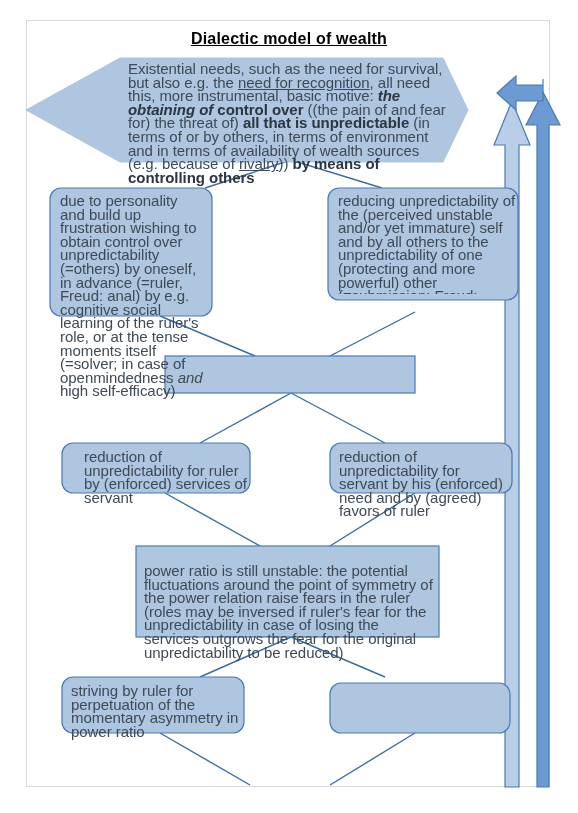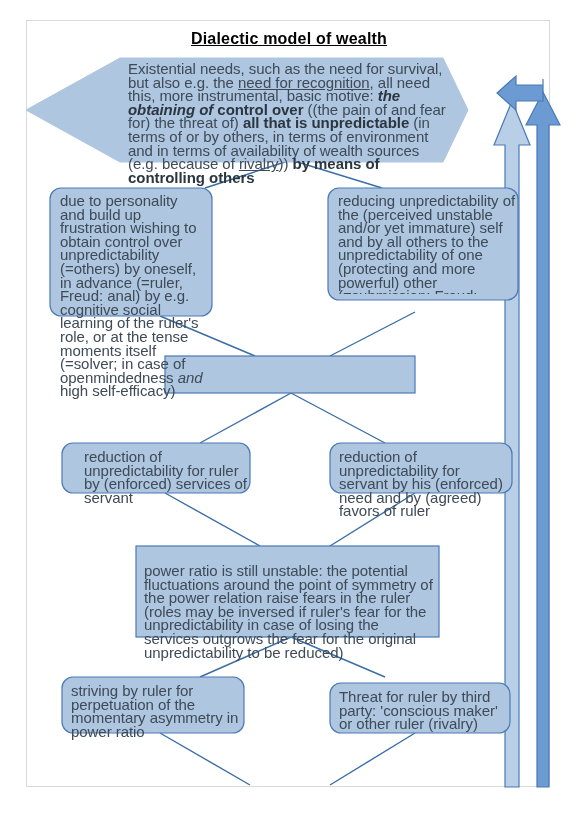--- a/index.html
+++ b/index.html
@@ -110,15 +110,14 @@
 
 
   <div class="txt" style="left:84px;top:450px;width:172px;"><span>reduction of unpredictability for ruler by (enforced) services of servant</span></div>
 
   <div class="txt" style="left:339px;top:450px;width:170px;"><span>reduction of unpredictability for servant by his (enforced) need and by (agreed) favors of ruler</span></div>
 
   <div class="txt" style="left:144px;top:564px;width:290px;"><span>power ratio is still unstable: the potential fluctuations around the point of symmetry of the power relation raise fears in the ruler (roles may be inversed if ruler's fear for the unpredictability in case of losing the services outgrows the fear for the original unpredictability to be reduced)</span></div>
 
   <div class="txt" style="left:71px;top:684px;width:168px;"><span>striving by ruler for perpetuation of the momentary asymmetry in power ratio</span></div>
 
-  <div class="txt" style="left:339px;top:690px;width:168px;"><span>Threat for ruler by third party: 'conscious maker' or other ruler (rivalry)</span></div>
 
 </div>
 
 </body></html>

